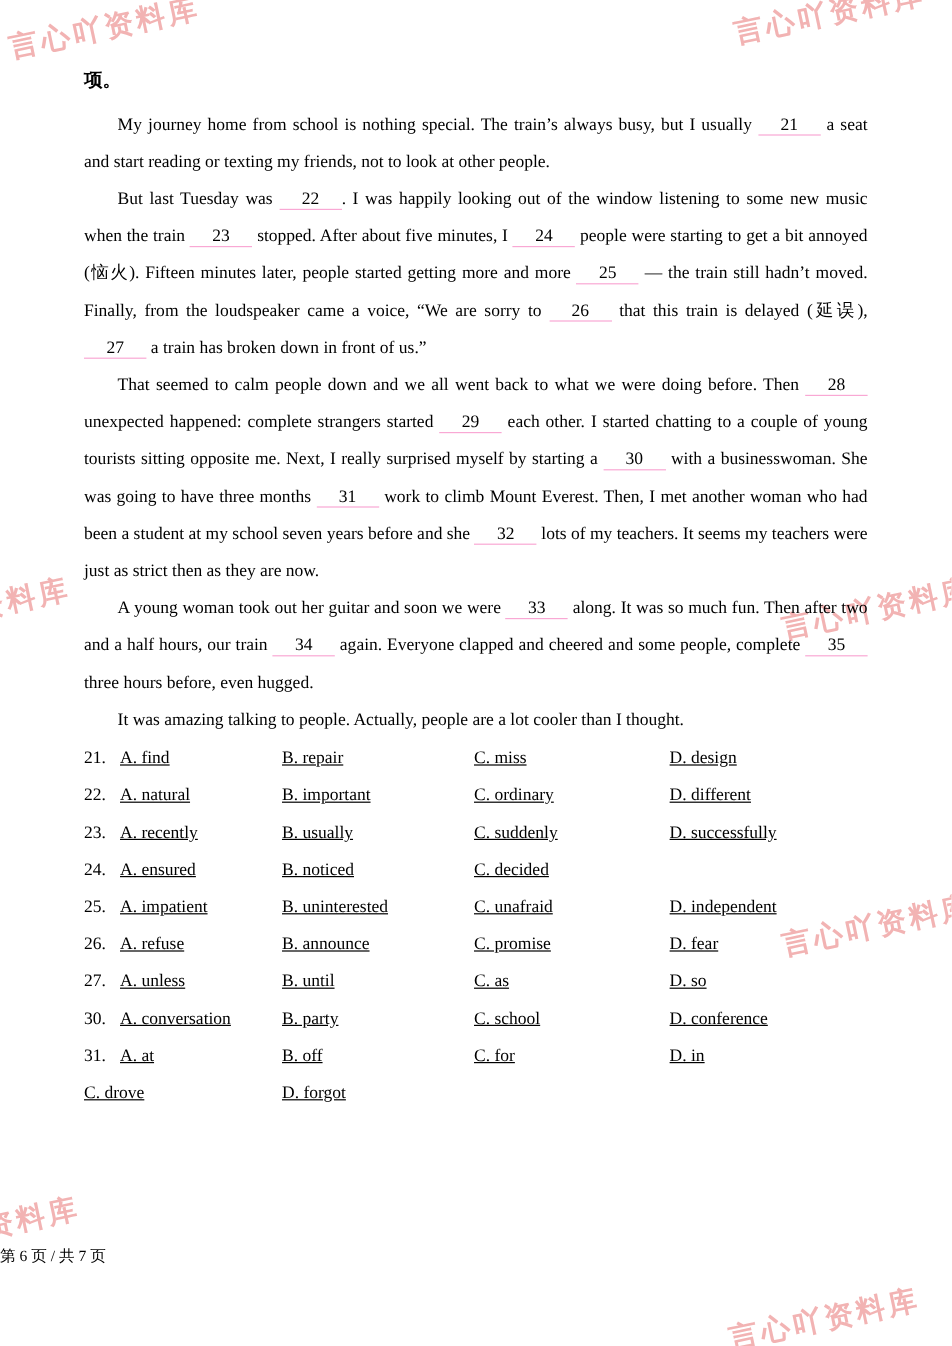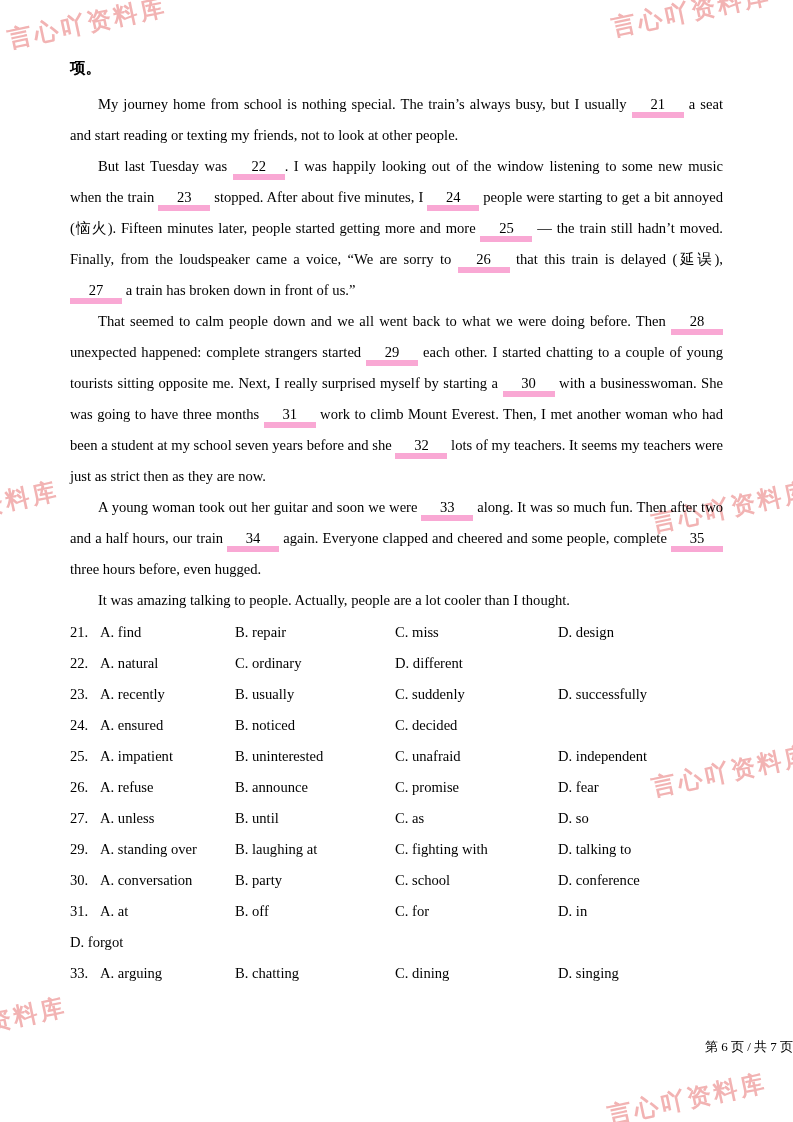--- a/index.html
+++ b/index.html
@@ -25,41 +25,40 @@
   .para {
     font-size:14.6px;
     line-height:31px;
     text-align:justify;
     text-indent:28px;
   }
   .blank {
     display:inline-block;
     min-width:52px;
     padding:0 2px;
-    border-bottom:6px solid #f9a8d4;
+    border-bottom:1px solid #f9a8d4;
     text-align:center;
     text-indent:0;
     line-height:1.05;
   }
-  .options { margin-top:1px; }
+  .options { margin-top:1px;text-decoration:underline; }
   .opt-row {
     display:grid;
     grid-template-columns:165px 160px 163px 1fr;
     font-size:14.6px;
     line-height:31px;
   }
   .qnum { display:inline-block; width:30px; }
   .footer {
     position:absolute;
     left:0; top:1038px;
     width:793px;
-    text-align:right;
+    text-align:left;
     font-size:13px;
     line-height:18px;
-    padding-left:24px;
   }
   .wm {
     position:absolute;
     font-family:"DejaVu Sans","Liberation Sans",sans-serif;
     font-weight:bold;
     font-size:24px;
     letter-spacing:3px;
     white-space:nowrap;
     transform:rotate(-12deg);
     transform-origin:left center;
@@ -96,20 +95,21 @@
     </div>
   <div class="options">
       <div class="opt-row">
         <div><span class="qnum">21.</span><span>A. find</span></div>
         <div>B. repair</div>
         <div>C. miss</div>
         <div>D. design</div>
       </div>
       <div class="opt-row">
         <div><span class="qnum">22.</span><span>A. natural</span></div>
+        <div>B. important</div>
         <div>C. ordinary</div>
         <div>D. different</div>
       </div>
       <div class="opt-row">
         <div><span class="qnum">23.</span><span>A. recently</span></div>
         <div>B. usually</div>
         <div>C. suddenly</div>
         <div>D. successfully</div>
       </div>
       <div class="opt-row">
@@ -129,42 +129,31 @@
         <div>C. promise</div>
         <div>D. fear</div>
       </div>
       <div class="opt-row">
         <div><span class="qnum">27.</span><span>A. unless</span></div>
         <div>B. until</div>
         <div>C. as</div>
         <div>D. so</div>
       </div>
       <div class="opt-row">
-        <div><span class="qnum">29.</span><span>A. standing over</span></div>
-        <div>B. laughing at</div>
-        <div>C. fighting with</div>
-        <div>D. talking to</div>
-      </div>
-      <div class="opt-row">
         <div><span class="qnum">30.</span><span>A. conversation</span></div>
         <div>B. party</div>
         <div>C. school</div>
         <div>D. conference</div>
       </div>
       <div class="opt-row">
         <div><span class="qnum">31.</span><span>A. at</span></div>
         <div>B. off</div>
         <div>C. for</div>
         <div>D. in</div>
       </div>
       <div class="opt-row">
+        <div>C. drove</div>
         <div>D. forgot</div>
-      </div>
-      <div class="opt-row">
-        <div><span class="qnum">33.</span><span>A. arguing</span></div>
-        <div>B. chatting</div>
-        <div>C. dining</div>
-        <div>D. singing</div>
       </div>
     </div>
 </div>
 
 <div class="footer">第 6 页 / 共 7 页</div>
 
 </body></html>

